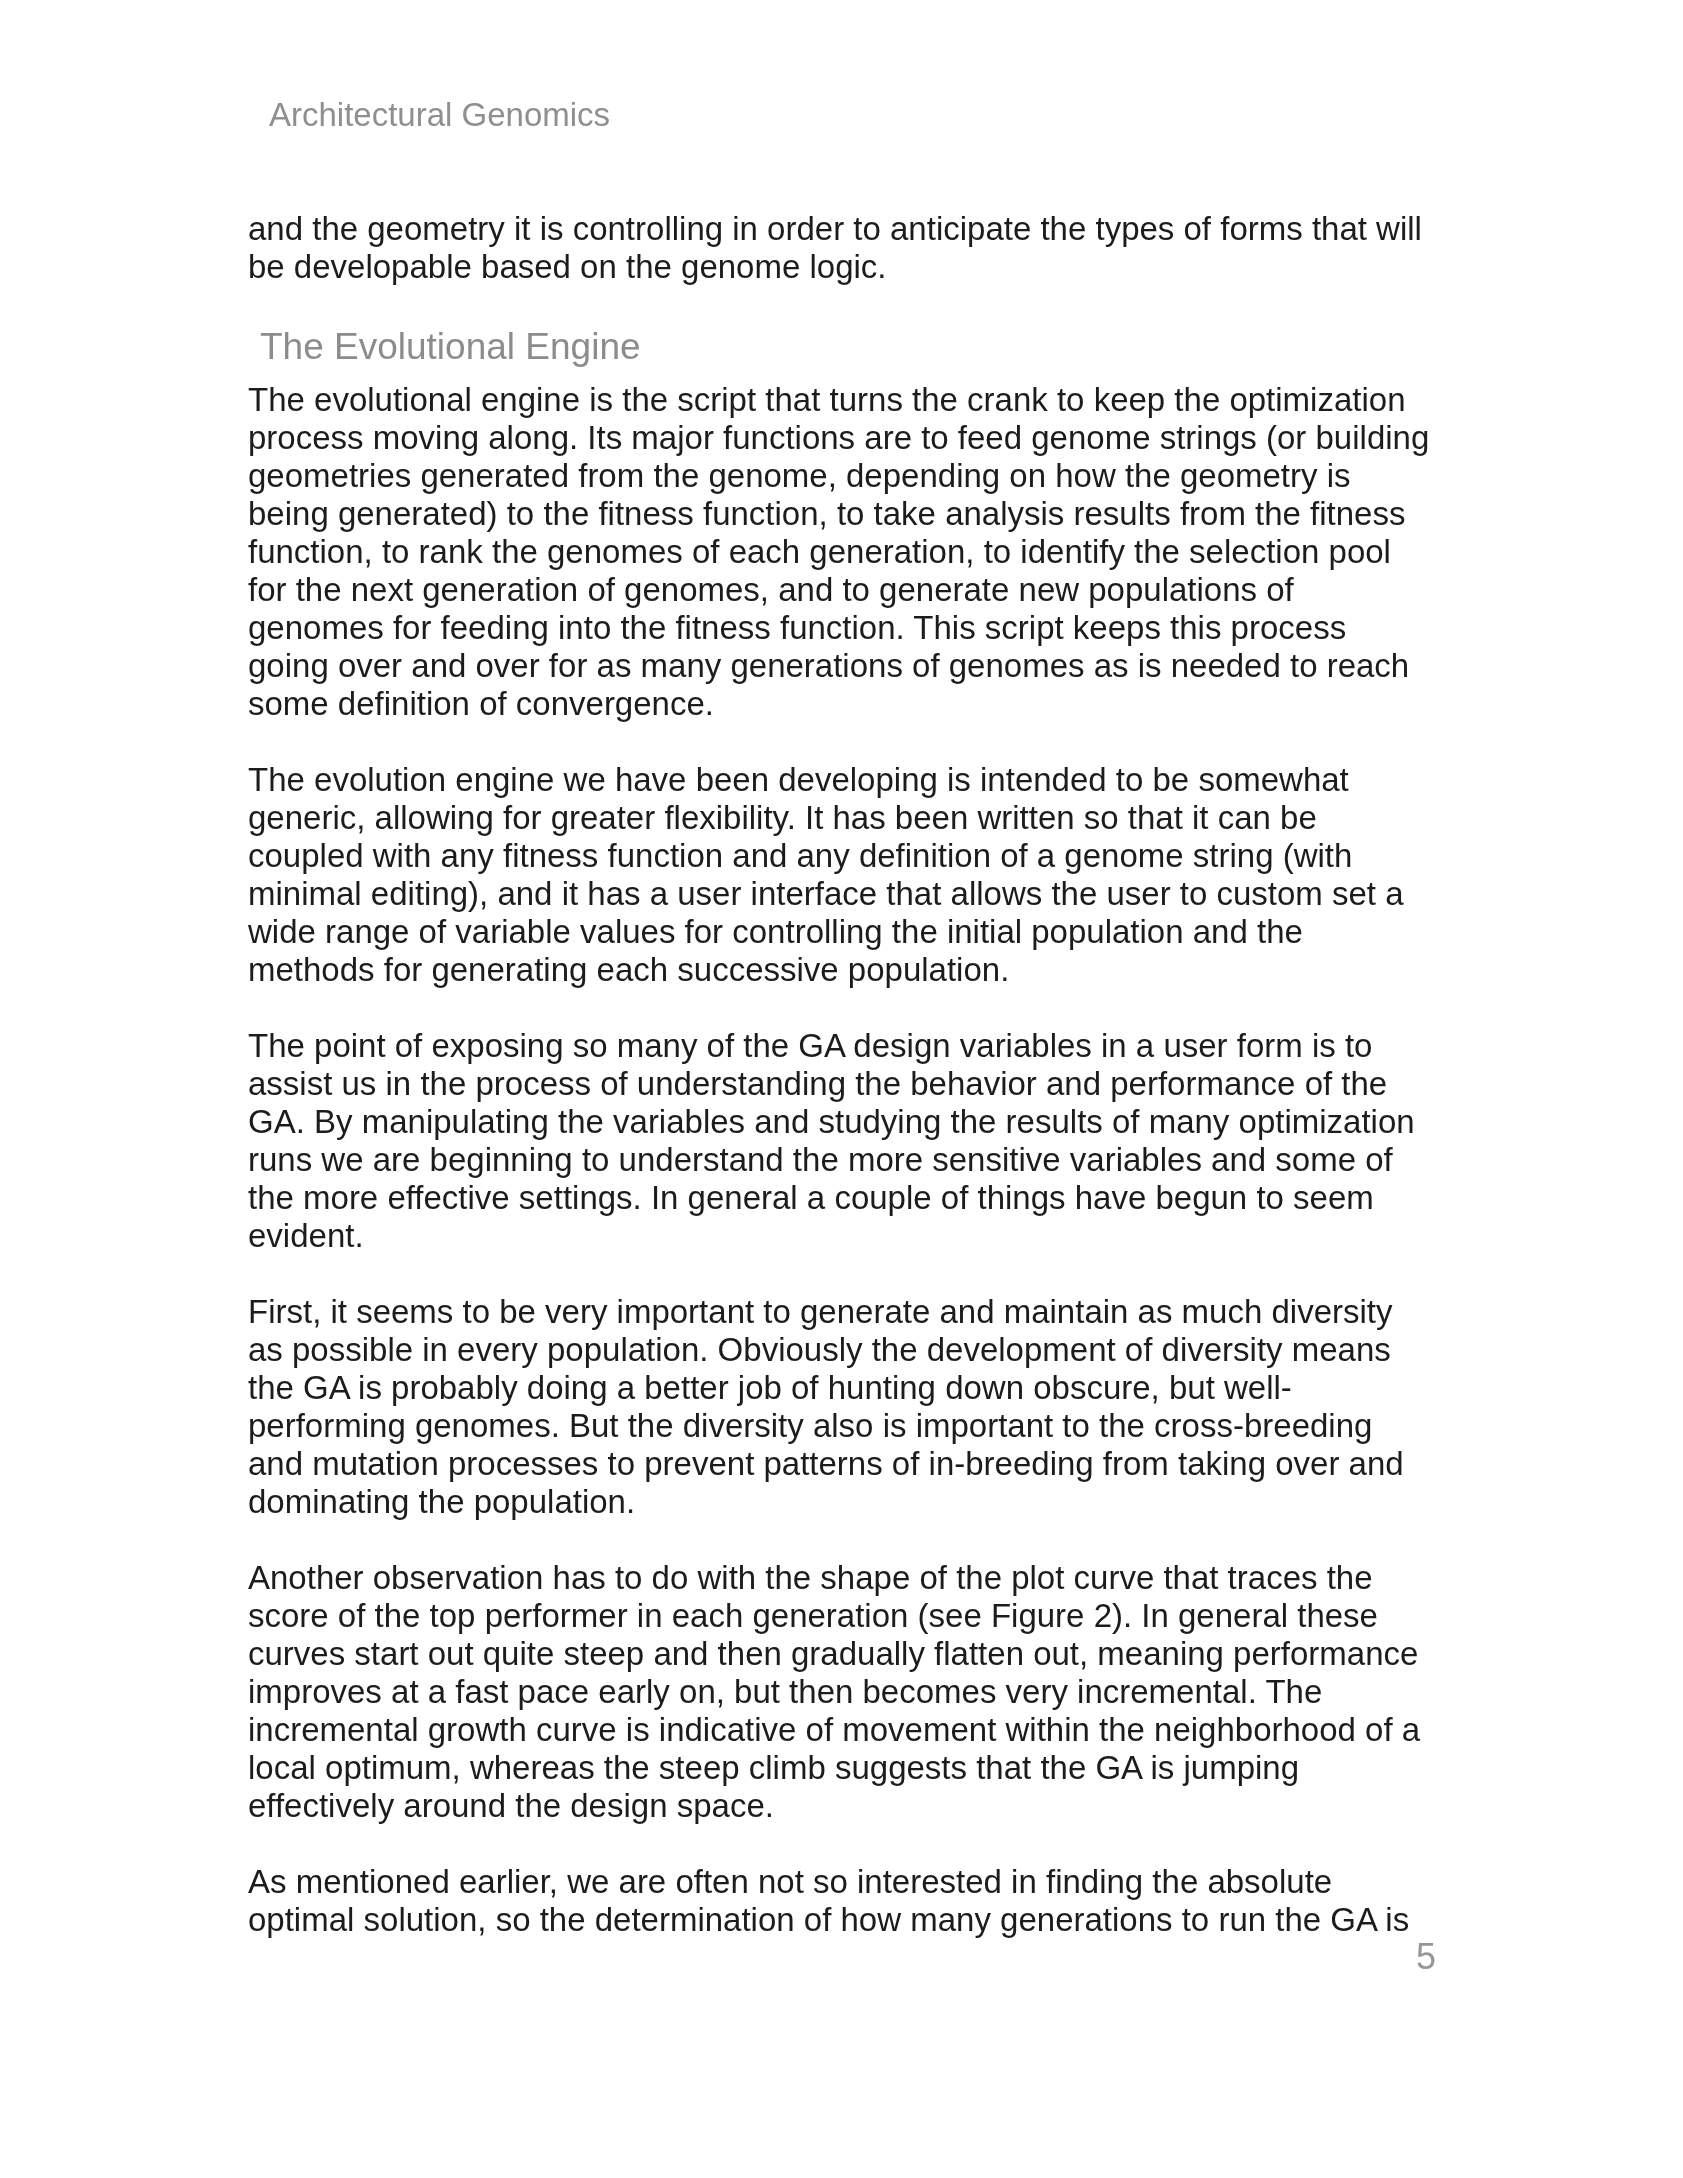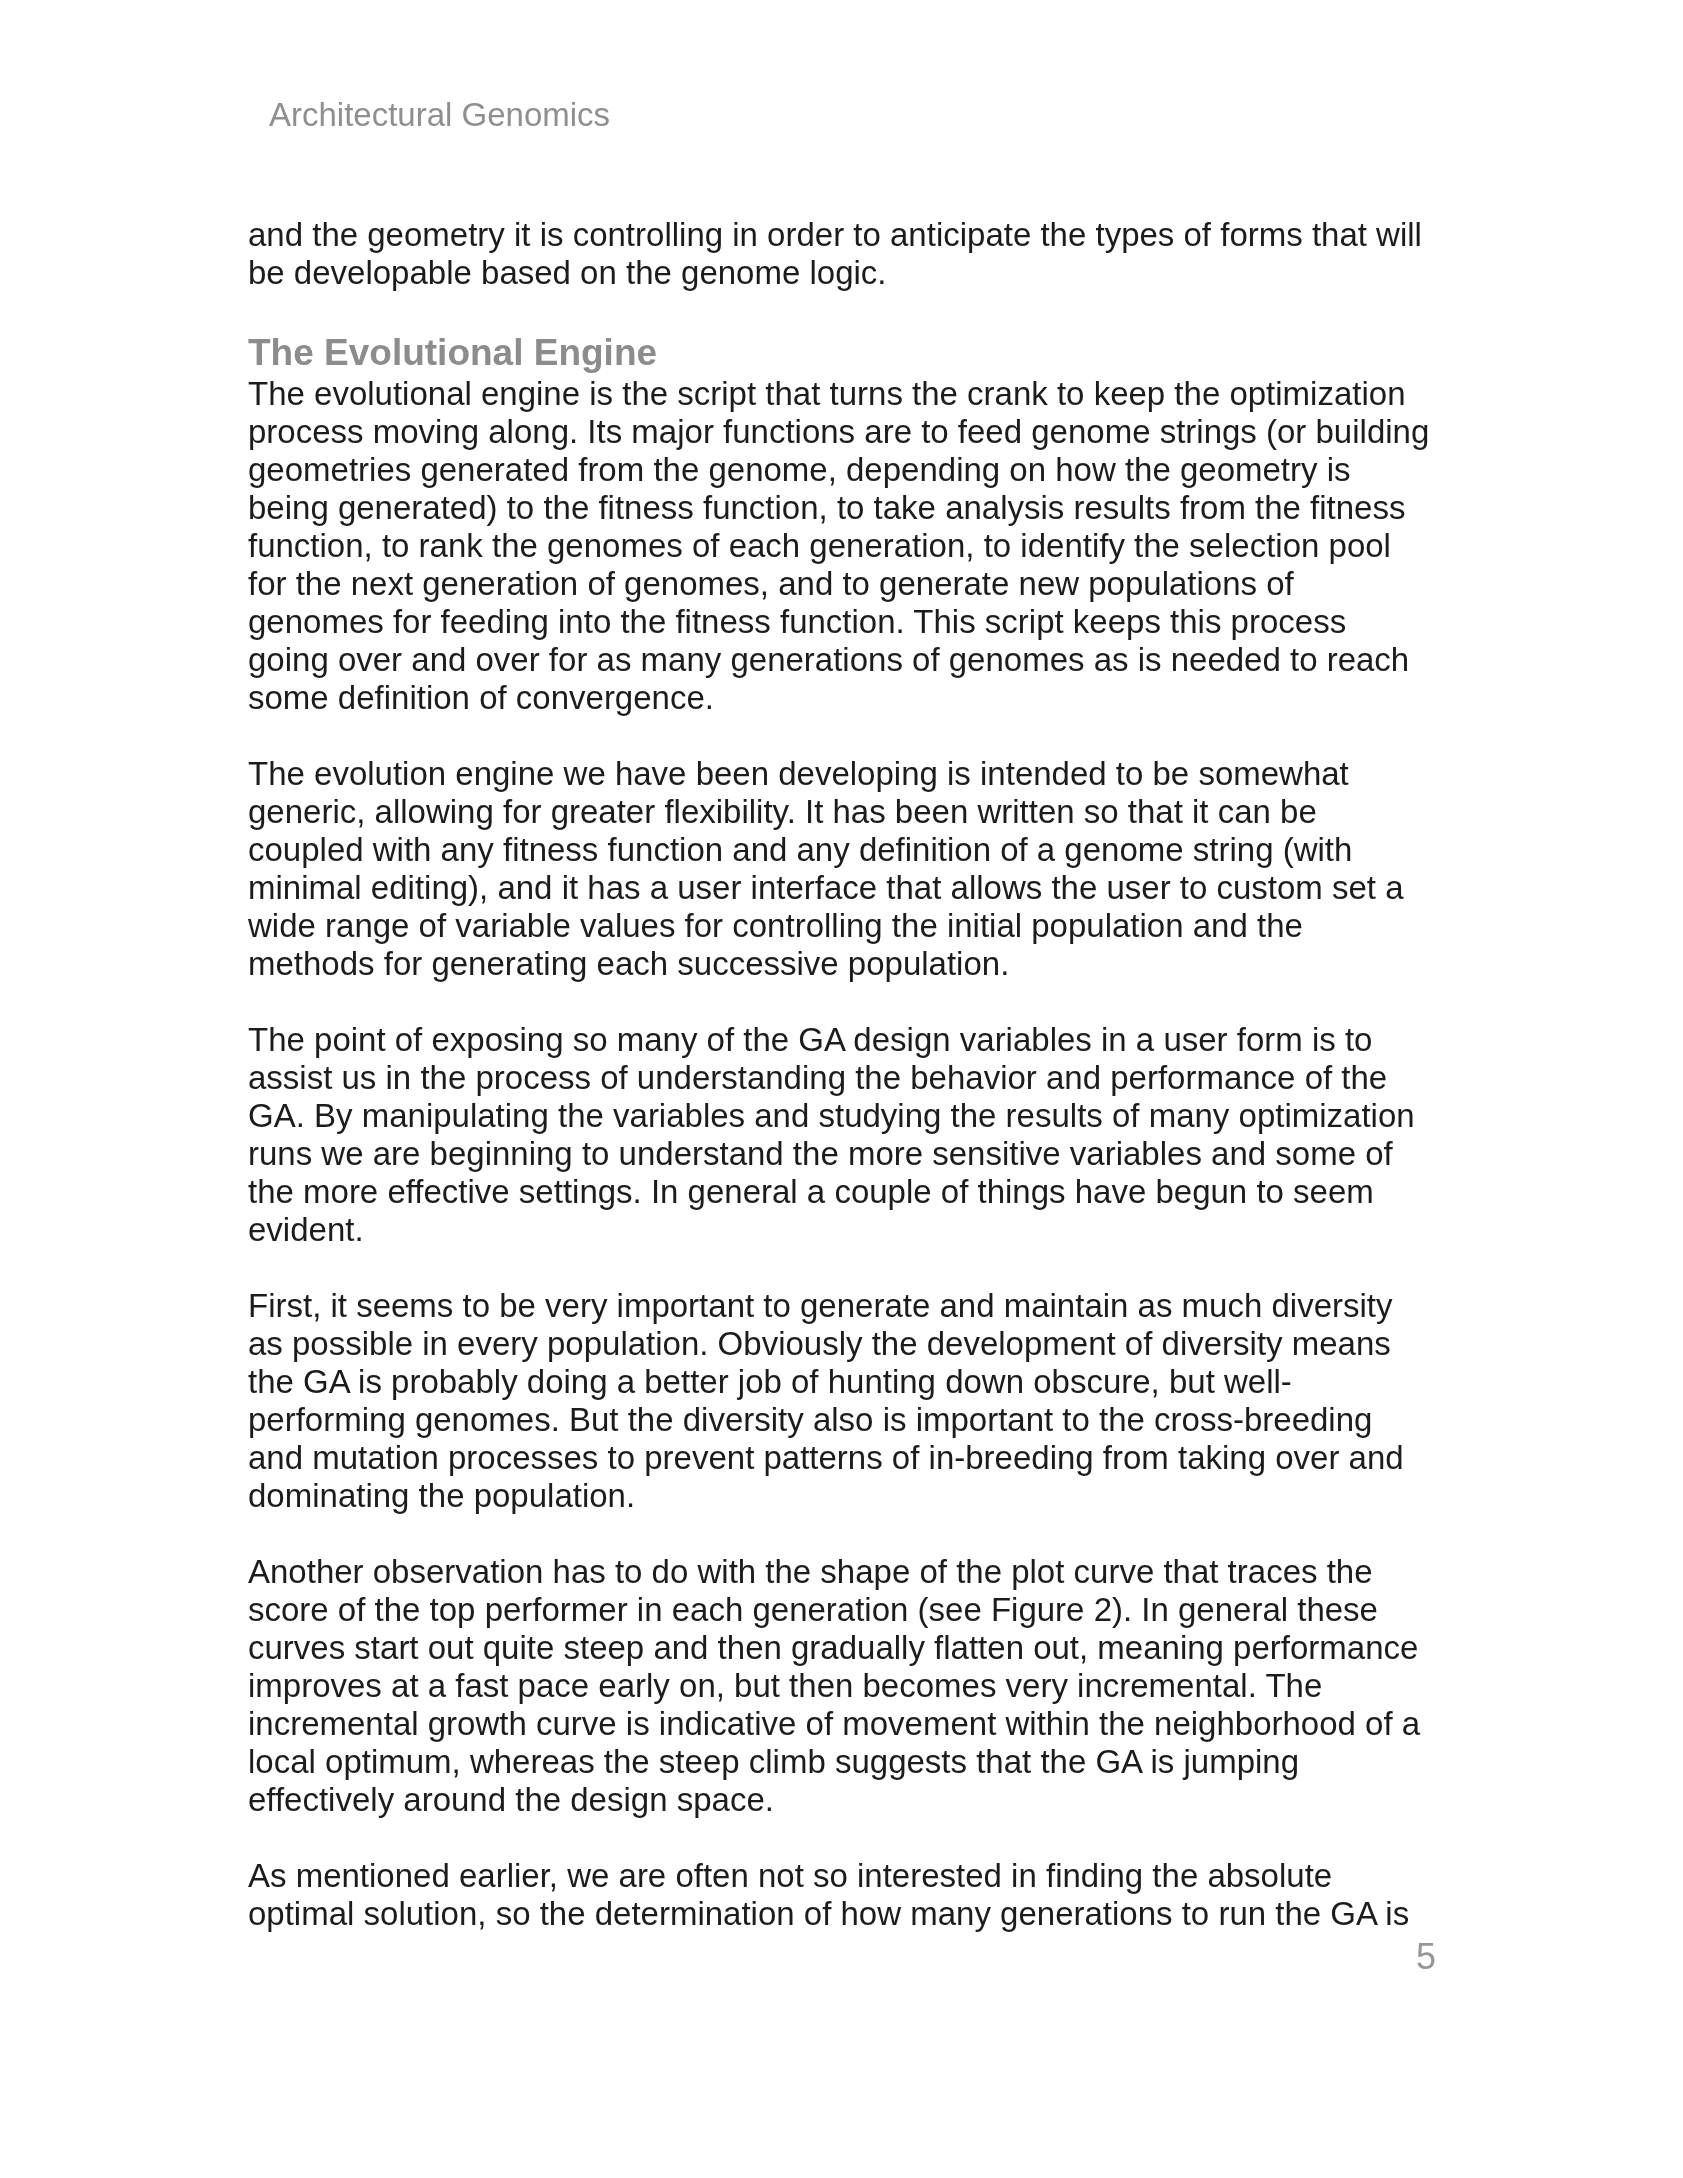--- a/index.html
+++ b/index.html
@@ -20,33 +20,33 @@
     left: 248px;
     top: 96px;
     font-size: 33px;
     line-height: 38px;
     color: #8f8f8f;
     margin-left: 21px;
   }
   .doc-body {
     position: absolute;
     left: 248px;
-    top: 216px;
+    top: 210px;
     width: 1208px;
     font-size: 33px;
     line-height: 38px;
     color: #1c1c1c;
   }
   .doc-body p.paragraph {
     margin: 0 0 38px 0;
     white-space: pre-line;
   }
   .section-heading {
-    margin: 0;
-    font-weight: 700;
+    margin: 12px;
+    font-weight: 400;
     font-size: 37px;
     line-height: 45px;
     color: #8c8c8c;
     white-space: pre-line;
   }
   .page-number {
     position: absolute;
     left: 248px;
     top: 1938px;
     width: 1188px;

